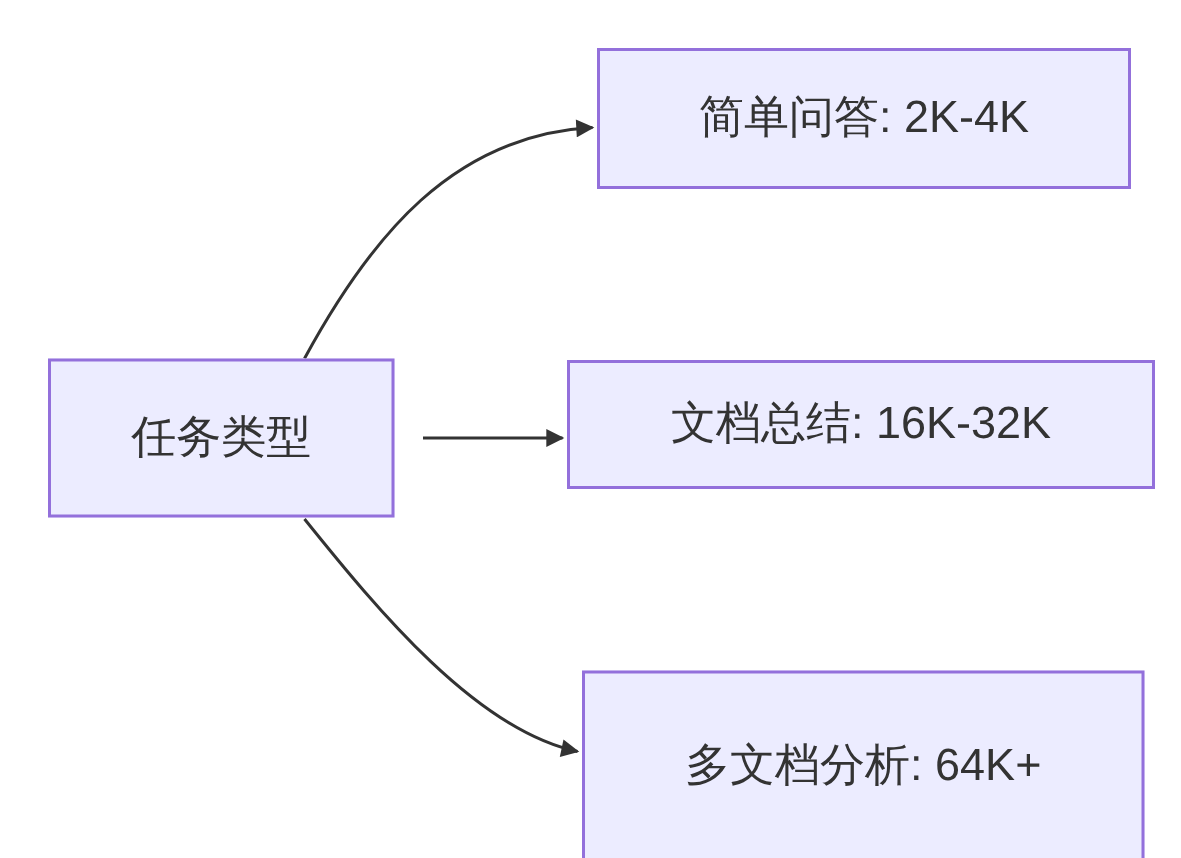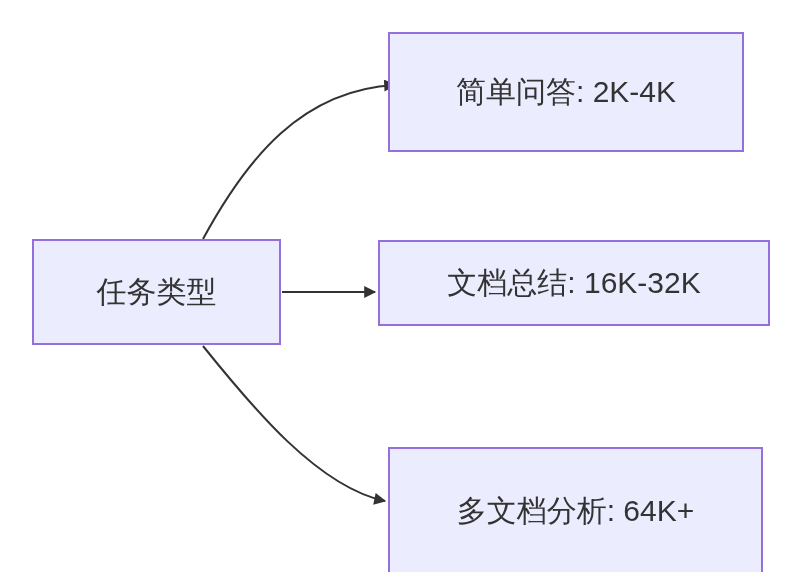--- a/index.html
+++ b/index.html
@@ -38,22 +38,22 @@
     align-items: center;
     justify-content: center;
     background: var(--node-fill, #ECECFF);
     border: 2px solid var(--node-border, #9370DB);
     color: var(--text-color, #333333);
     font-size: 30px;
     line-height: 1.2;
     white-space: nowrap;
     text-align: center;
   }
-  #node-task-type     { left: 32px;  top: 239px; width: 249px; height: 106px; }
-  #node-simple-qa     { left: 388px; top: 32px;  width: 356px; height: 120px; }
+  #node-task-type     { left: 32px;  top: 239px; width: 231px; height: 106px; }
+  #node-simple-qa     { left: 398px; top: 32px;  width: 356px; height: 94px; }
   #node-doc-summary   { left: 378px; top: 240px; width: 392px; height: 86px; }
   #node-multi-doc     { left: 388px; top: 447px; width: 375px; height: 128px; }
 </style>
 </head>
 <body>
 
 <div id="canvas">
 
   <svg id="edges" viewBox="0 0 787 572" xmlns="http://www.w3.org/2000/svg">
     <defs>

